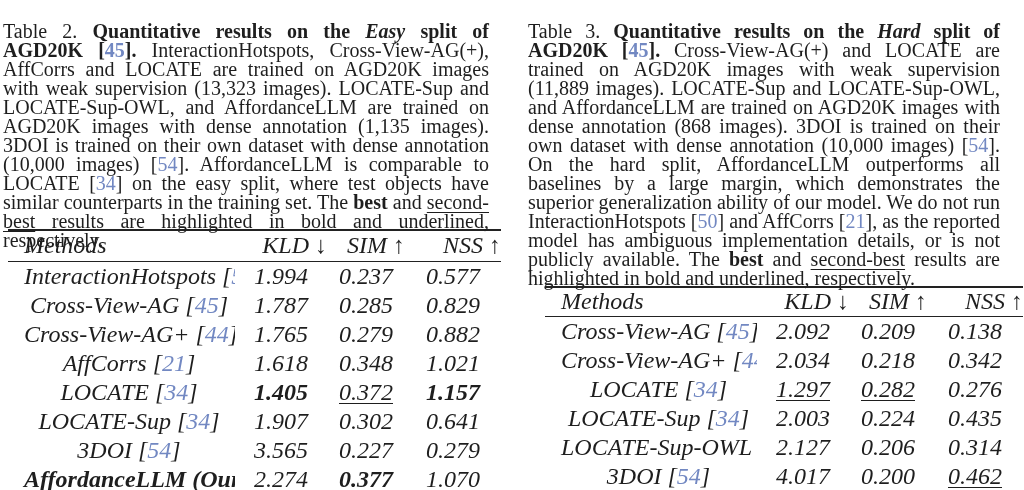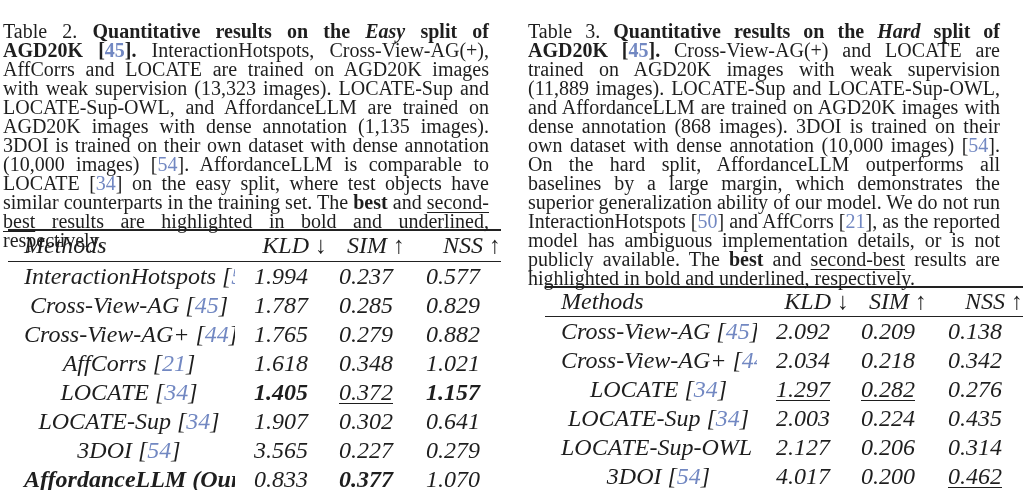--- a/index.html
+++ b/index.html
@@ -106,21 +106,21 @@
           <td class="num"><span>0.641</span></td>
         </tr>
         <tr>
           <td class="method"><span>3DOI</span> [<span class="cite">54</span>]</td>
           <td class="num"><span>3.565</span></td>
           <td class="num"><span>0.227</span></td>
           <td class="num"><span>0.279</span></td>
         </tr>
         <tr>
           <td class="method"><span class="b">AffordanceLLM (Ours)</span></td>
-          <td class="num"><span class="u">0.833</span></td>
+          <td class="num"><span class="u">2.274</span></td>
           <td class="num"><span class="b">0.377</span></td>
           <td class="num"><span class="u">1.070</span></td>
         </tr>
       </tbody>
   </table>
 </div>
 
 <p class="caption caption-right"><span>Table 3. </span><span class="b">Quantitative results on the </span><span class="b i">Hard</span><span class="b"> split of AGD20K [</span><span class="b cite">45</span><span class="b">].</span><span> Cross-View-AG(+) and LOCATE are trained on AGD20K images with weak supervision (11,889 images). LOCATE-Sup and LOCATE-Sup-OWL, and AffordanceLLM are trained on AGD20K images with dense annotation (868 images). 3DOI is trained on their own dataset with dense annotation (10,000 images) [</span><span class="cite">54</span><span>]. On the hard split, AffordanceLLM outperforms all baselines by a large margin, which demonstrates the superior generalization ability of our model. We do not run InteractionHotspots [</span><span class="cite">50</span><span>] and AffCorrs [</span><span class="cite">21</span><span>], as the reported model has ambiguous implementation details, or is not publicly available. The </span><span class="b">best</span><span> and </span><span class="u">second-best</span><span> results are highlighted in bold and underlined, respectively.</span></p>
 
 <div class="tblwrap tblwrap-right">

